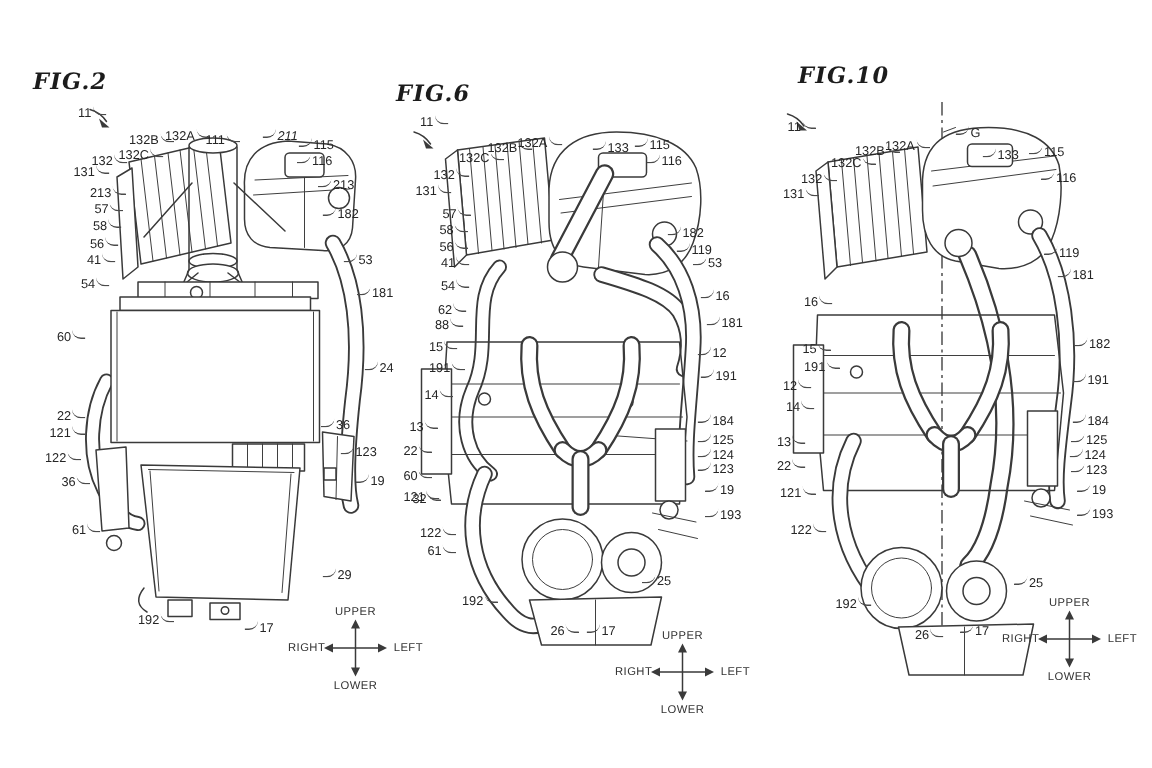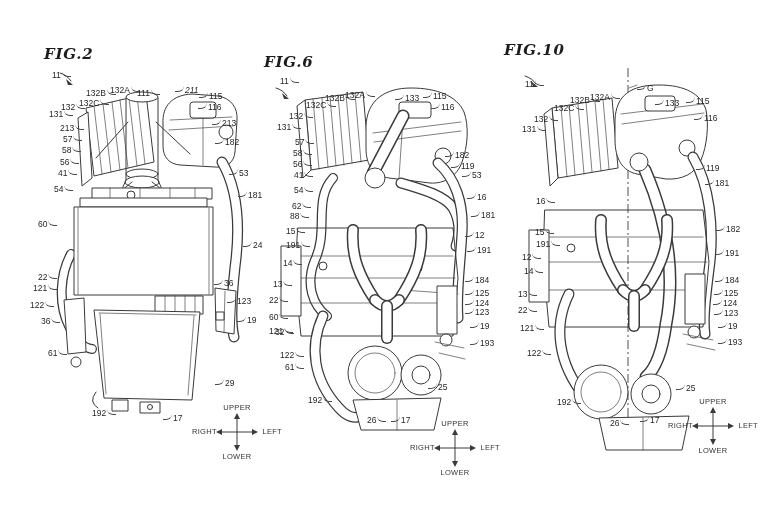--- a/index.html
+++ b/index.html
@@ -32,21 +32,21 @@
   .c-lower{bottom:0;left:45px;transform:translateX(-50%)}
   .c-right{left:0;top:24px}
   .c-left{right:0;top:24px}
 </style>
 </head>
 <body>
 
 <div class="page">
 
   <section>
-    <h2 class="fig-title" style="left:44px;top:45px">FIG.2</h2>
+    <h2 class="fig-title" style="left:22px;top:45px">FIG.2</h2>
 
     <svg class="art" style="left:40px;top:62px" width="225" height="375" viewBox="0 0 225 375">
       <g>
         <path class="ln" d="M20,11 Q27,13 31,19"></path>
           <polygon class="arr" points="33,23 26,17 28,23"></polygon>
       </g>
       <g>
         <polygon class="lnw" points="46,46 106,32 114,100 54,114"></polygon>
         <path class="ln thin" d="M54,44 62,112 M63,42 71,110 M72,40 80,108 M80,38 88,106 M89,36 97,104 M97,34 105,102"></path>
         <polygon class="lnw" points="38,56 48,50 52,116 42,124"></polygon>
@@ -279,21 +279,21 @@
           <polygon class="arr" points="43,20 37,17 37,23"></polygon>
       </svg>
       <span class="c-upper">UPPER</span>
       <span class="c-lower">LOWER</span>
       <span class="c-right">RIGHT</span>
       <span class="c-left">LEFT</span>
     </div>
   </section>
 
   <section>
-    <h2 class="fig-title" style="left:504px;top:41px">FIG.10</h2>
+    <h2 class="fig-title" style="left:532px;top:41px">FIG.10</h2>
 
     <svg class="art" style="left:503px;top:62px" width="250" height="400" viewBox="0 0 250 400">
       <path class="dashdot" d="M125,6 125,385"></path>
       <path class="ln thin" d="M126,26 134,23"></path>
       <g>
         <path class="ln" d="M22,14 Q29,16 33,22"></path>
           <polygon class="arr" points="35,25 28,19 30,25"></polygon>
       </g>
       <g>
         <polygon class="lnw" points="49,46 109,36 115,106 55,116"></polygon>

